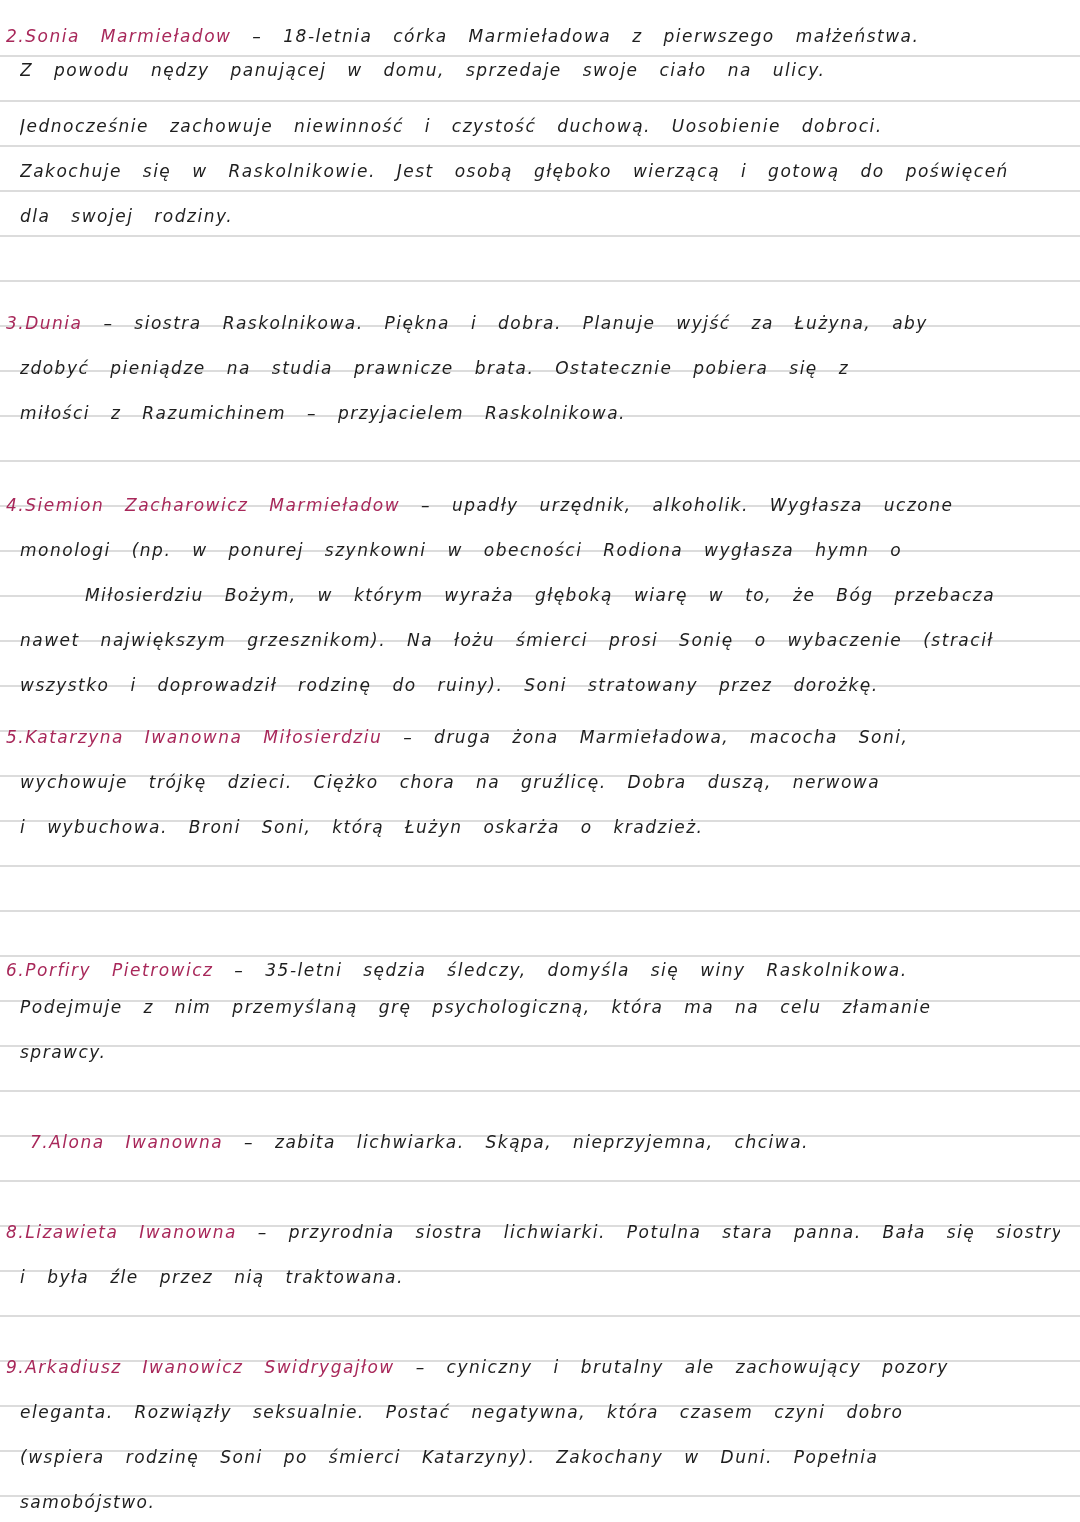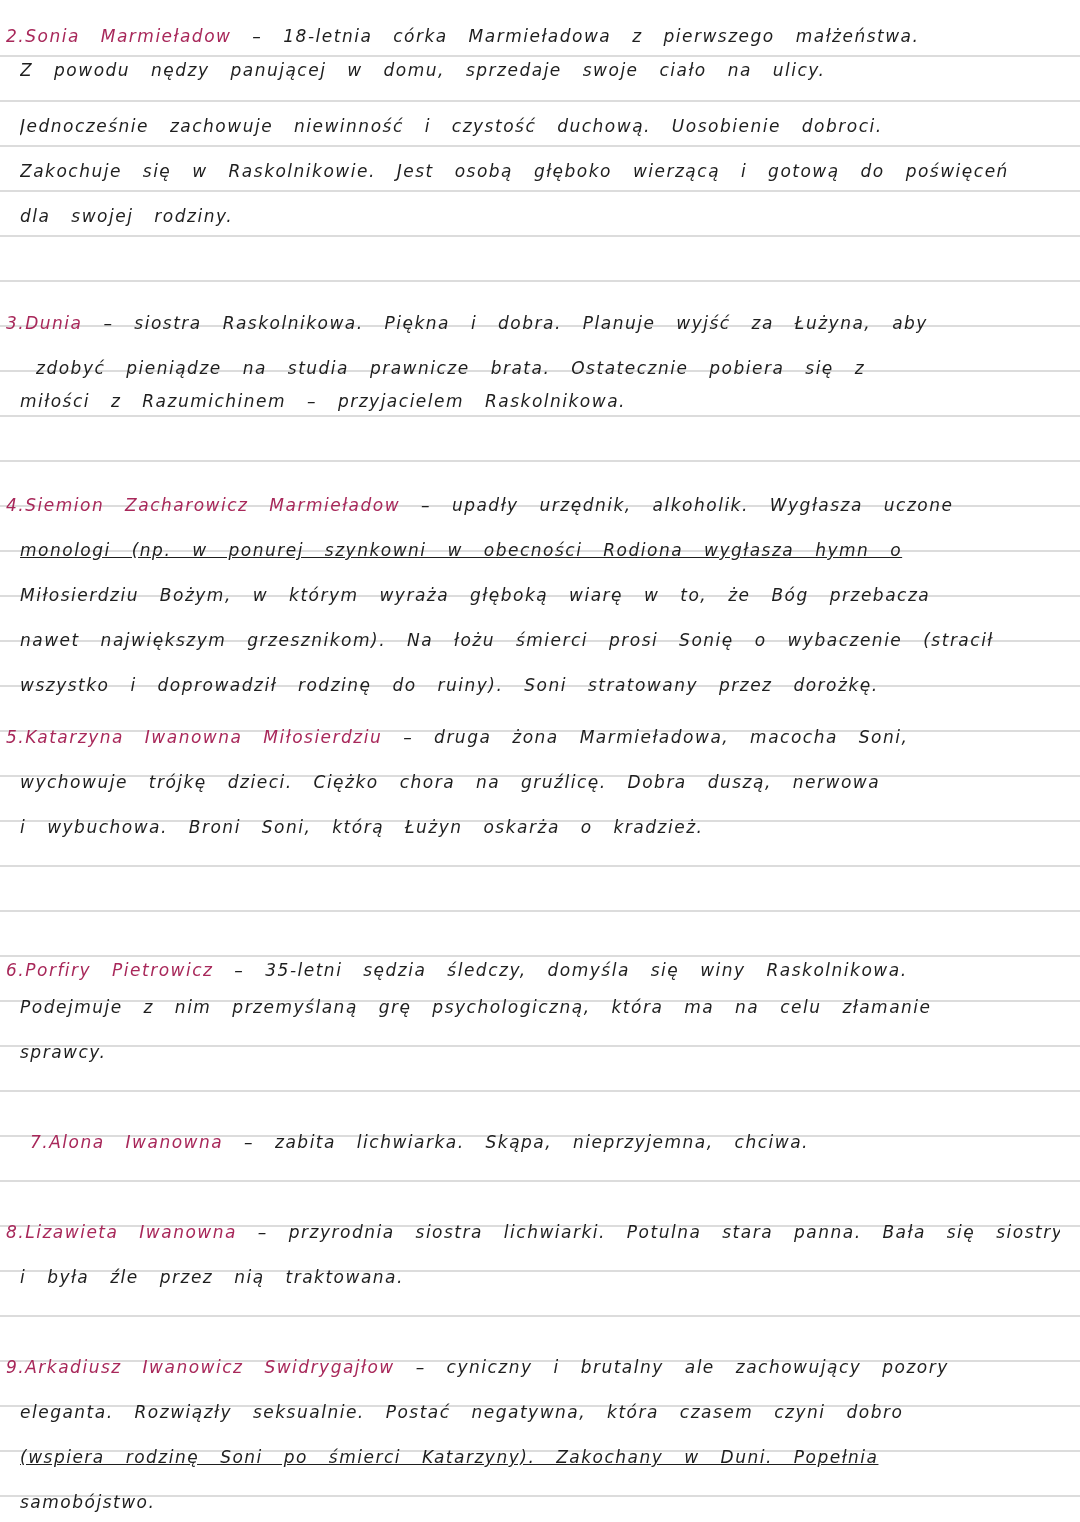--- a/index.html
+++ b/index.html
@@ -38,28 +38,28 @@
   <div class="entry" style="top:14px;">
     <div class="line first" style="top:0px;"><span class="num">2.</span><span class="head">Sonia Marmieładow</span><span> – 18-letnia córka Marmieładowa z pierwszego małżeństwa.</span></div>
     <div class="line" style="top:34px;">Z powodu nędzy panującej w domu, sprzedaje swoje ciało na ulicy.</div>
     <div class="line" style="top:90px;">Jednocześnie zachowuje niewinność i czystość duchową. Uosobienie dobroci.</div>
     <div class="line" style="top:135px;">Zakochuje się w Raskolnikowie. Jest osobą głęboko wierzącą i gotową do poświęceń</div>
     <div class="line" style="top:180px;">dla swojej rodziny.</div>
   </div>
 
   <div class="entry" style="top:301px;">
     <div class="line first" style="top:0px;"><span class="num">3.</span><span class="head">Dunia</span><span> – siostra Raskolnikowa. Piękna i dobra. Planuje wyjść za Łużyna, aby</span></div>
-    <div class="line" style="top:45px;margin-left:16px;">zdobyć pieniądze na studia prawnicze brata. Ostatecznie pobiera się z</div>
-    <div class="line" style="top:78px;">miłości z Razumichinem – przyjacielem Raskolnikowa.</div>
+    <div class="line" style="top:45px;">zdobyć pieniądze na studia prawnicze brata. Ostatecznie pobiera się z</div>
+    <div class="line" style="top:90px;">miłości z Razumichinem – przyjacielem Raskolnikowa.</div>
   </div>
 
   <div class="entry" style="top:483px;">
     <div class="line first" style="top:0px;"><span class="num">4.</span><span class="head">Siemion Zacharowicz Marmieładow</span><span> – upadły urzędnik, alkoholik. Wygłasza uczone</span></div>
-    <div class="line" style="top:45px;text-decoration:underline;">monologi (np. w ponurej szynkowni w obecności Rodiona wygłasza hymn o</div>
-    <div class="line" style="top:90px;">Miłosierdziu Bożym, w którym wyraża głęboką wiarę w to, że Bóg przebacza</div>
+    <div class="line" style="top:45px;">monologi (np. w ponurej szynkowni w obecności Rodiona wygłasza hymn o</div>
+    <div class="line" style="top:90px;text-align:center;">Miłosierdziu Bożym, w którym wyraża głęboką wiarę w to, że Bóg przebacza</div>
     <div class="line" style="top:135px;">nawet największym grzesznikom). Na łożu śmierci prosi Sonię o wybaczenie (stracił</div>
     <div class="line" style="top:180px;">wszystko i doprowadził rodzinę do ruiny). Soni stratowany przez dorożkę.</div>
   </div>
 
   <div class="entry" style="top:715px;">
     <div class="line first" style="top:0px;"><span class="num">5.</span><span class="head">Katarzyna Iwanowna Miłosierdziu</span><span> – druga żona Marmieładowa, macocha Soni,</span></div>
     <div class="line" style="top:45px;">wychowuje trójkę dzieci. Ciężko chora na gruźlicę. Dobra duszą, nerwowa</div>
     <div class="line" style="top:90px;">i wybuchowa. Broni Soni, którą Łużyn oskarża o kradzież.</div>
   </div>
 
@@ -74,17 +74,17 @@
   </div>
 
   <div class="entry" style="top:1210px;">
     <div class="line first" style="top:0px;"><span class="num">8.</span><span class="head">Lizawieta Iwanowna</span><span> – przyrodnia siostra lichwiarki. Potulna stara panna. Bała się siostry</span></div>
     <div class="line" style="top:45px;">i była źle przez nią traktowana.</div>
   </div>
 
   <div class="entry" style="top:1345px;">
     <div class="line first" style="top:0px;"><span class="num">9.</span><span class="head">Arkadiusz Iwanowicz Swidrygajłow</span><span> – cyniczny i brutalny ale zachowujący pozory</span></div>
     <div class="line" style="top:45px;">eleganta. Rozwiązły seksualnie. Postać negatywna, która czasem czyni dobro</div>
-    <div class="line" style="top:90px;text-decoration:underline;">(wspiera rodzinę Soni po śmierci Katarzyny). Zakochany w Duni. Popełnia</div>
+    <div class="line" style="top:90px;">(wspiera rodzinę Soni po śmierci Katarzyny). Zakochany w Duni. Popełnia</div>
     <div class="line" style="top:135px;">samobójstwo.</div>
   </div>
 
 </div>
 
 </body></html>

